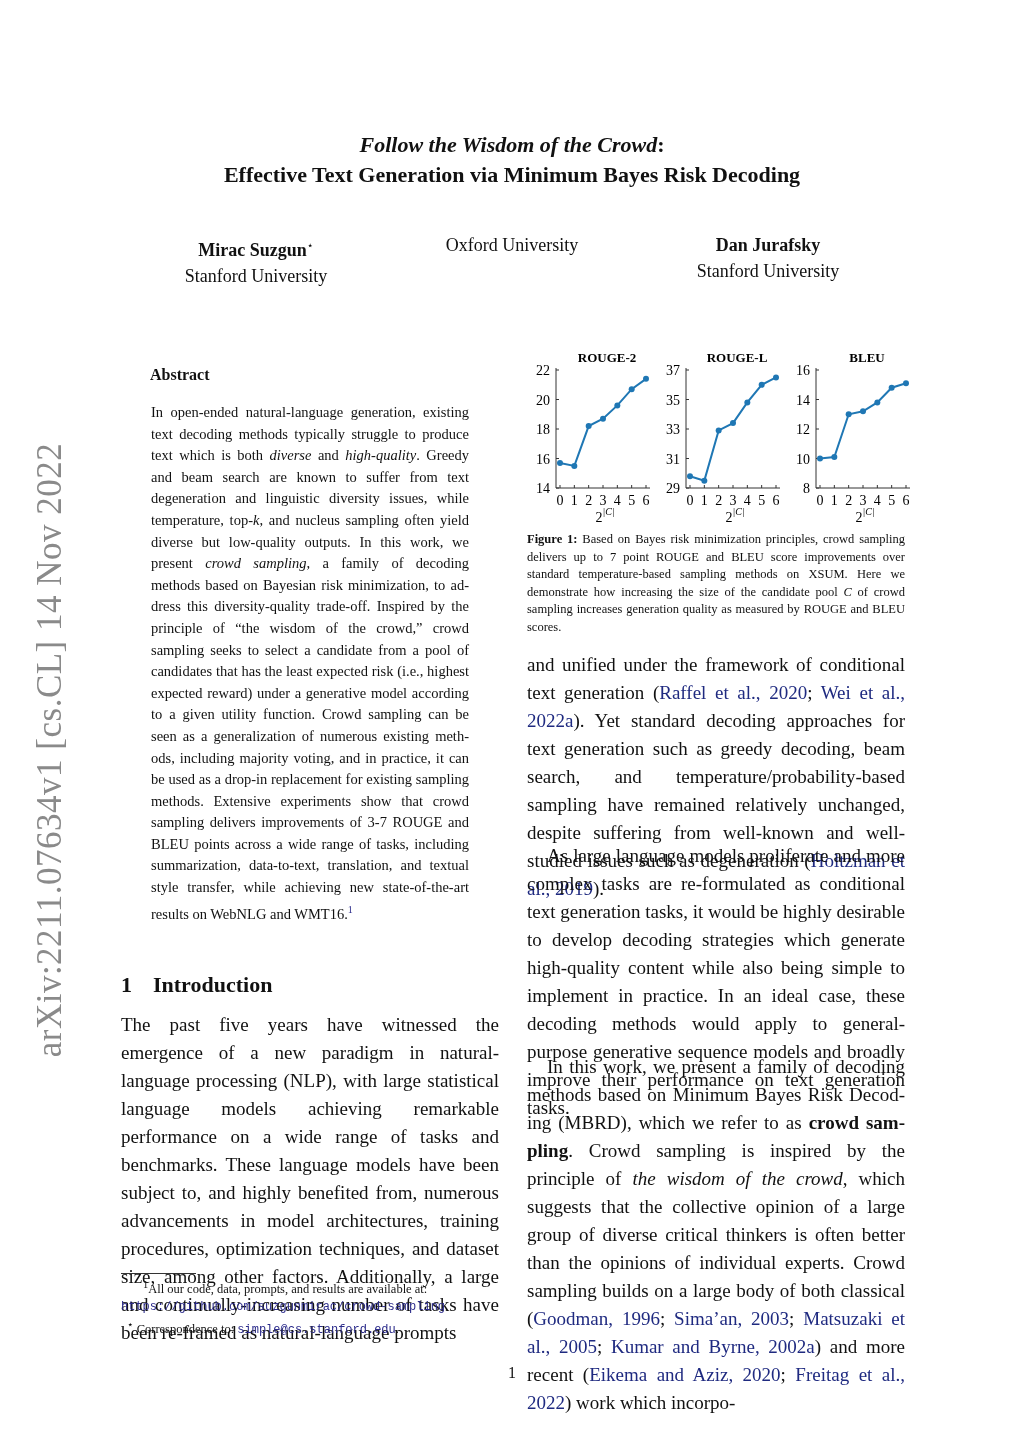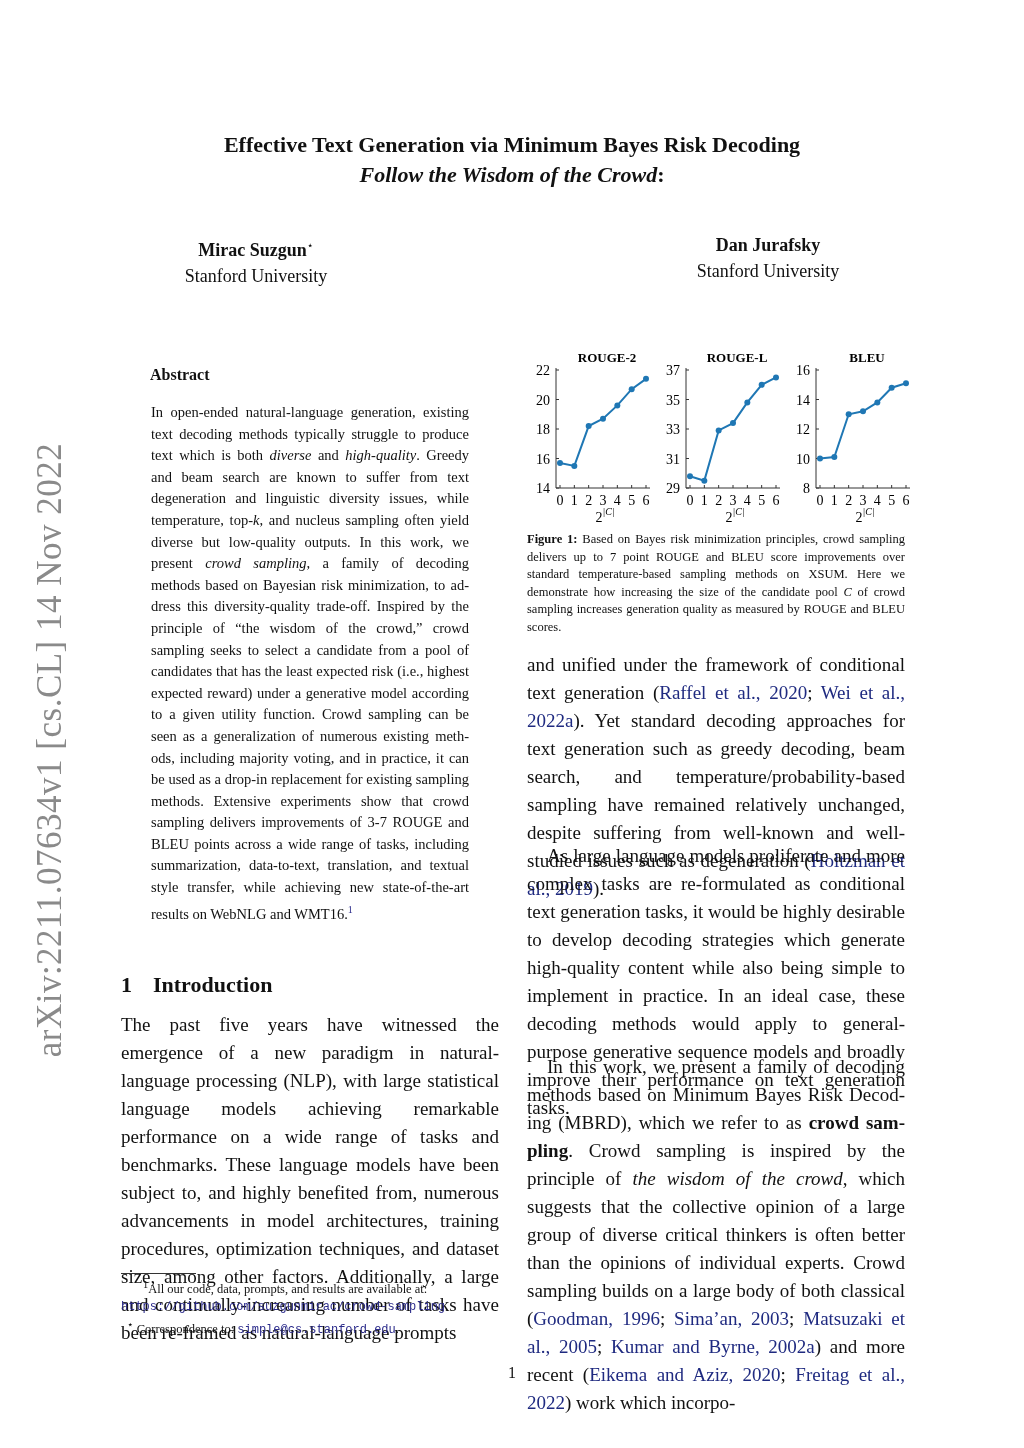--- a/index.html
+++ b/index.html
@@ -35,30 +35,31 @@
   .fnmark { color: #2a2a8a; font-size: 10px; vertical-align: super; }
 </style>
 </head>
 <body>
 
 <div class="arxiv">
   <span>arXiv:2211.07634v1  [cs.CL]  14 Nov 2022</span>
 </div>
 
 <div class="title">
+  <div><span class="l1">Follow the Wisdom of the Crowd</span><span>:</span></div>
   <div>Effective Text Generation via Minimum Bayes Risk Decoding</div>
-  <div><span class="l1">Follow the Wisdom of the Crowd</span><span>:</span></div>
 </div>
 
 <div class="authors">
   <div class="author">
     <div class="name"><span>Mirac Suzgun</span><sup>⋆</sup></div>
     <div>Stanford University</div>
   </div>
   <div class="author">
+    <div>Oxford University</div>
   </div>
   <div class="author">
     <div class="name"><span>Dan Jurafsky</span></div>
     <div>Stanford University</div>
   </div>
 </div>
 
 <div class="abstract-h">Abstract</div>
 <div class="abstract"><span>In open-ended natural-language generation, existing text decoding methods typically strug­gle to produce text which is both </span><i>diverse</i><span> and </span><i>high-quality</i><span>.  Greedy and beam search are known to suffer from text degeneration and lin­guistic diversity issues, while temperature, top-</span><i>k</i><span>, and nucleus sampling often yield diverse but low-quality outputs.  In this work, we present </span><i>crowd sampling</i><span>, a family of decoding methods based on Bayesian risk minimization, to ad­dress this diversity-quality trade-off.  Inspired by the principle of “the wisdom of the crowd,” crowd sampling seeks to select a candidate from a pool of candidates that has the least ex­pected risk (i.e., highest expected reward) un­der a generative model according to a given utility function.  Crowd sampling can be seen as a generalization of numerous existing meth­ods, including majority voting, and in practice, it can be used as a drop-in replacement for existing sampling methods.  Extensive exper­iments show that crowd sampling delivers im­provements of 3-7 ROUGE and BLEU points across a wide range of tasks, including sum­marization, data-to-text, translation, and tex­tual style transfer, while achieving new state-of-the-art results on WebNLG and WMT16.</span><a class="fnmark">1</a></div>
 

